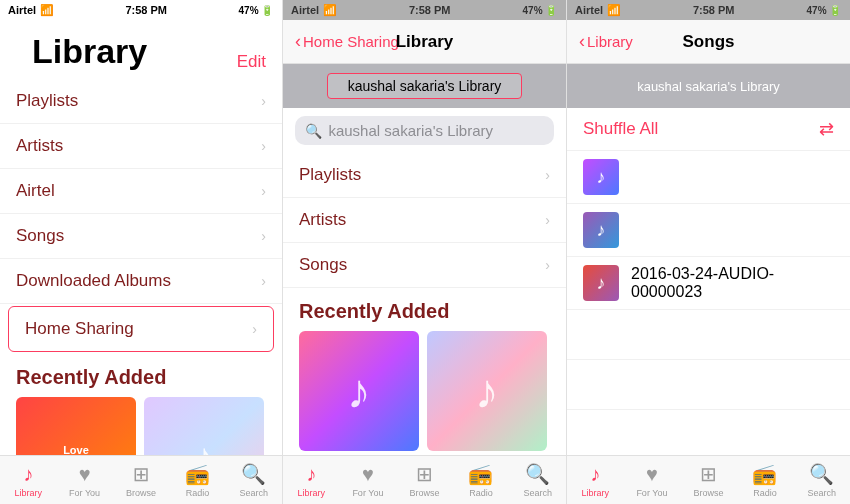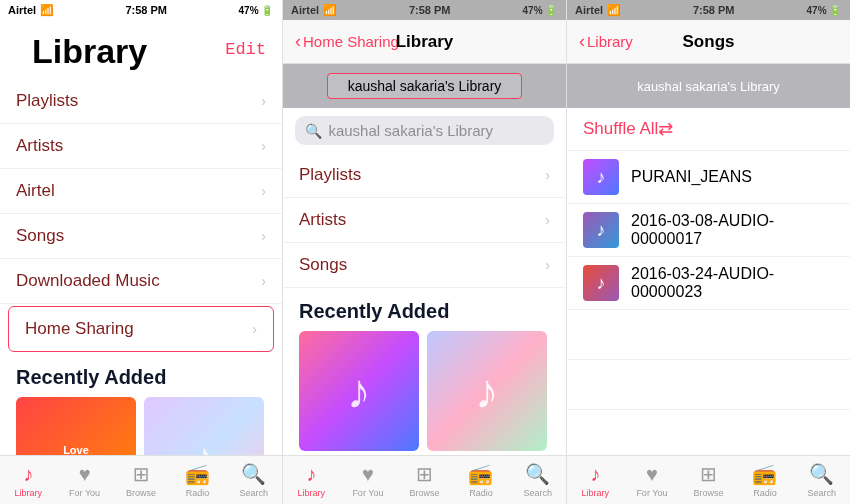--- a/index.html
+++ b/index.html
@@ -110,21 +110,21 @@
     }
     .chevron-right {
       color: #c8c8c8;
       font-size: 14px;
     }
 
     
     .section-title {
       font-size: 20px;
       font-weight: 600;
-      color: #0f172a;
+      color: #7f1d1d;
       padding: 12px 16px 8px;
     }
     .recently-added-row {
       display: flex;
       gap: 8px;
       padding: 0 16px;
       overflow-x: auto;
     }
     .album-card {
       width: 120px;
@@ -210,21 +210,21 @@
       flex-shrink: 0;
     }
     .p3-header-label {
       font-size: 13px;
       color: #fff;
       font-weight: 500;
     }
     .shuffle-row {
       display: flex;
       align-items: center;
-      justify-content: flex-start;
+      justify-content: space-between;
       padding: 10px 16px;
       border-bottom: 1px solid #f0f0f0;
     }
     .shuffle-label { font-size: 17px; color: #fc3c60; }
     .shuffle-icon { font-size: 18px; color: #fc3c60; }
 
     
     .song-row {
       display: flex;
       align-items: center;
@@ -287,42 +287,42 @@
     </div>
     <span>7:58 PM</span>
     <div class="status-right">
       <span>47%</span>
       <span>🔋</span>
     </div>
   </div>
 
   <div class="p1-header-area">
     <h1 class="library-title">Library</h1>
-    <button class="nav-button" style="margin-top:12px;font-family:Liberation Mono, monospace;">Edit</button>
+    <button class="nav-button" style="margin-top:24px;">Edit</button>
   </div>
 
   <div class="list-section">
     <div class="list-item">
       <span class="list-item-label">Playlists</span>
       <span class="chevron-right">›</span>
     </div>
     <div class="list-item">
       <span class="list-item-label">Artists</span>
       <span class="chevron-right">›</span>
     </div>
     <div class="list-item">
       <span class="list-item-label">Airtel</span>
       <span class="chevron-right">›</span>
     </div>
     <div class="list-item">
       <span class="list-item-label">Songs</span>
       <span class="chevron-right">›</span>
     </div>
     <div class="list-item">
-      <span class="list-item-label">Downloaded Music</span>
+      <span class="list-item-label">Downloaded Albums</span>
       <span class="chevron-right">›</span>
     </div>
     <div class="list-item selected">
       <span class="list-item-label">Home Sharing</span>
       <span class="chevron-right">›</span>
     </div>
 
     <div class="section-title">Recently Added</div>
     <div class="recently-added-row">
       <div class="album-card">
@@ -478,30 +478,26 @@
     <span class="shuffle-label">Shuffle All</span>
     <span class="shuffle-icon">⇄</span>
   </div>
 
   <div class="list-section">
     <div class="song-row">
       <div class="song-icon-box">
         <span class="song-music-note">♪</span>
       </div>
       <div class="song-info">
-        <div class="song-title">PURANI_JEANS</div>
       </div>
     </div>
     <div class="song-row">
       <div class="song-icon-box" style="background: linear-gradient(135deg, #9b59b6, #3498db);">
         <span class="song-music-note">♪</span>
       </div>
-      <div class="song-info">
-        <div class="song-title">2016-03-08-AUDIO-00000017</div>
-      </div>
     </div>
     <div class="song-row">
       <div class="song-icon-box" style="background: linear-gradient(135deg, #e74c3c, #9b59b6);">
         <span class="song-music-note">♪</span>
       </div>
       <div class="song-info">
         <div class="song-title">2016-03-24-AUDIO-00000023</div>
       </div>
     </div>
 

